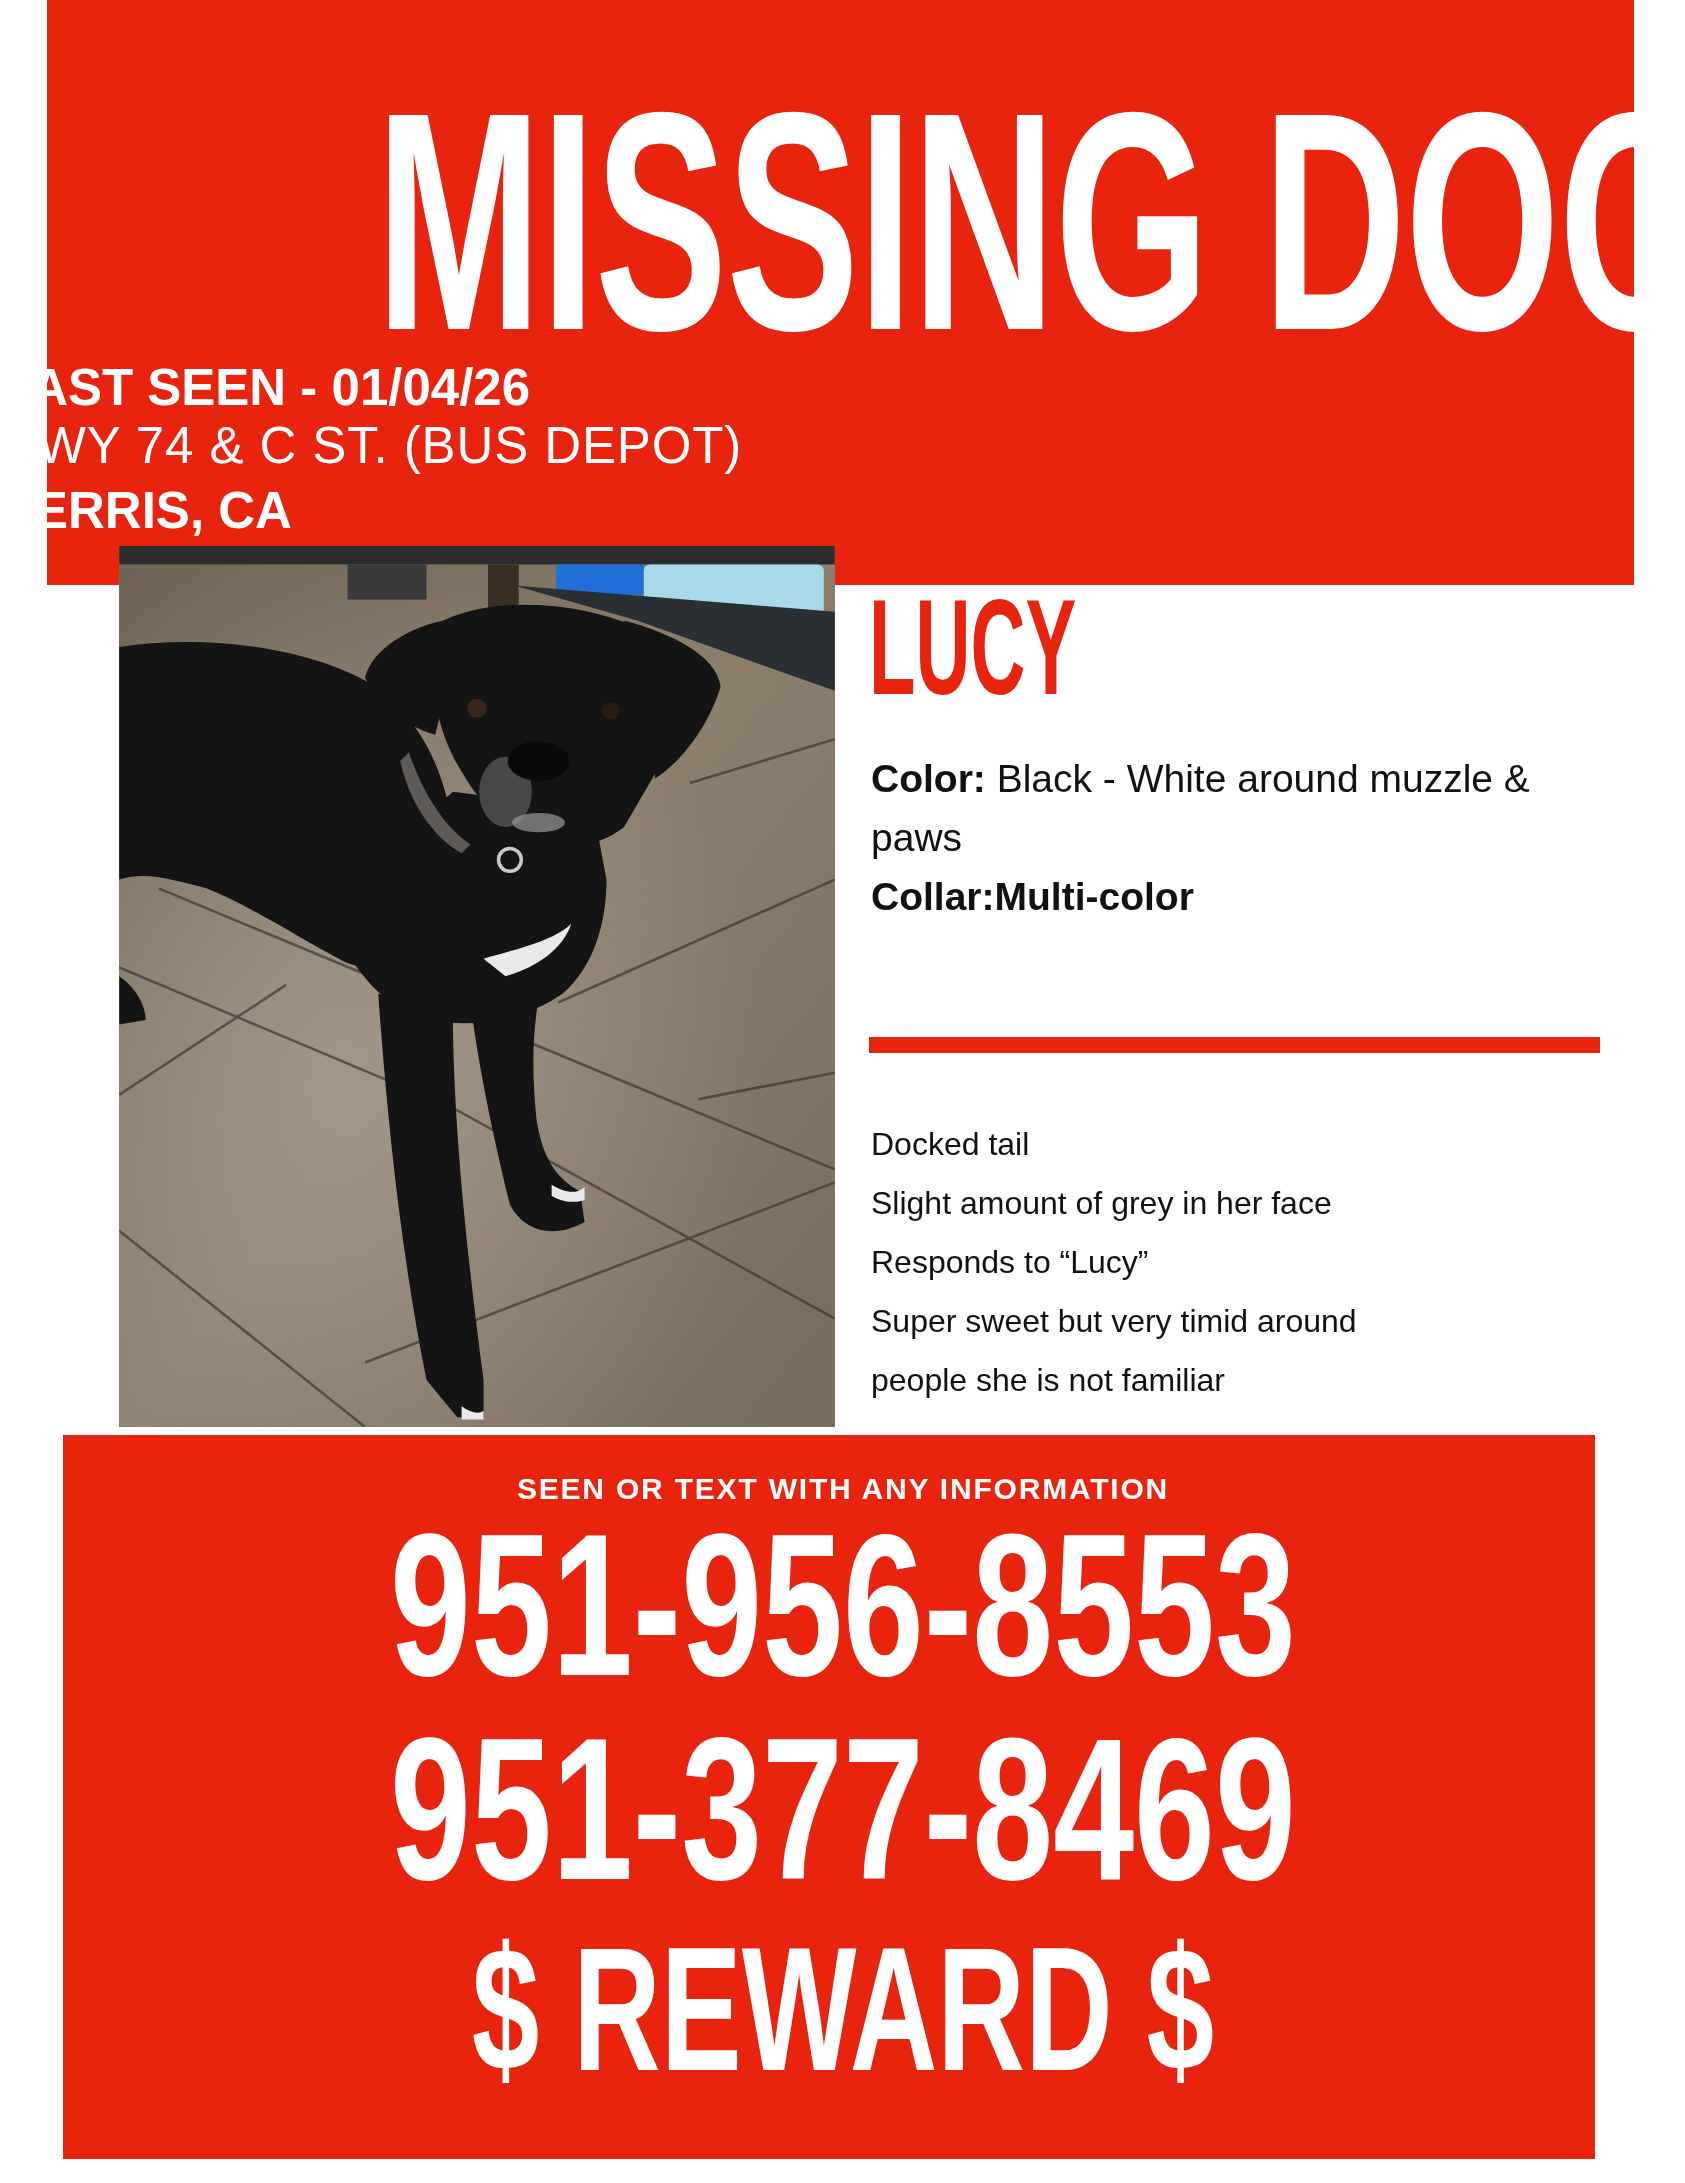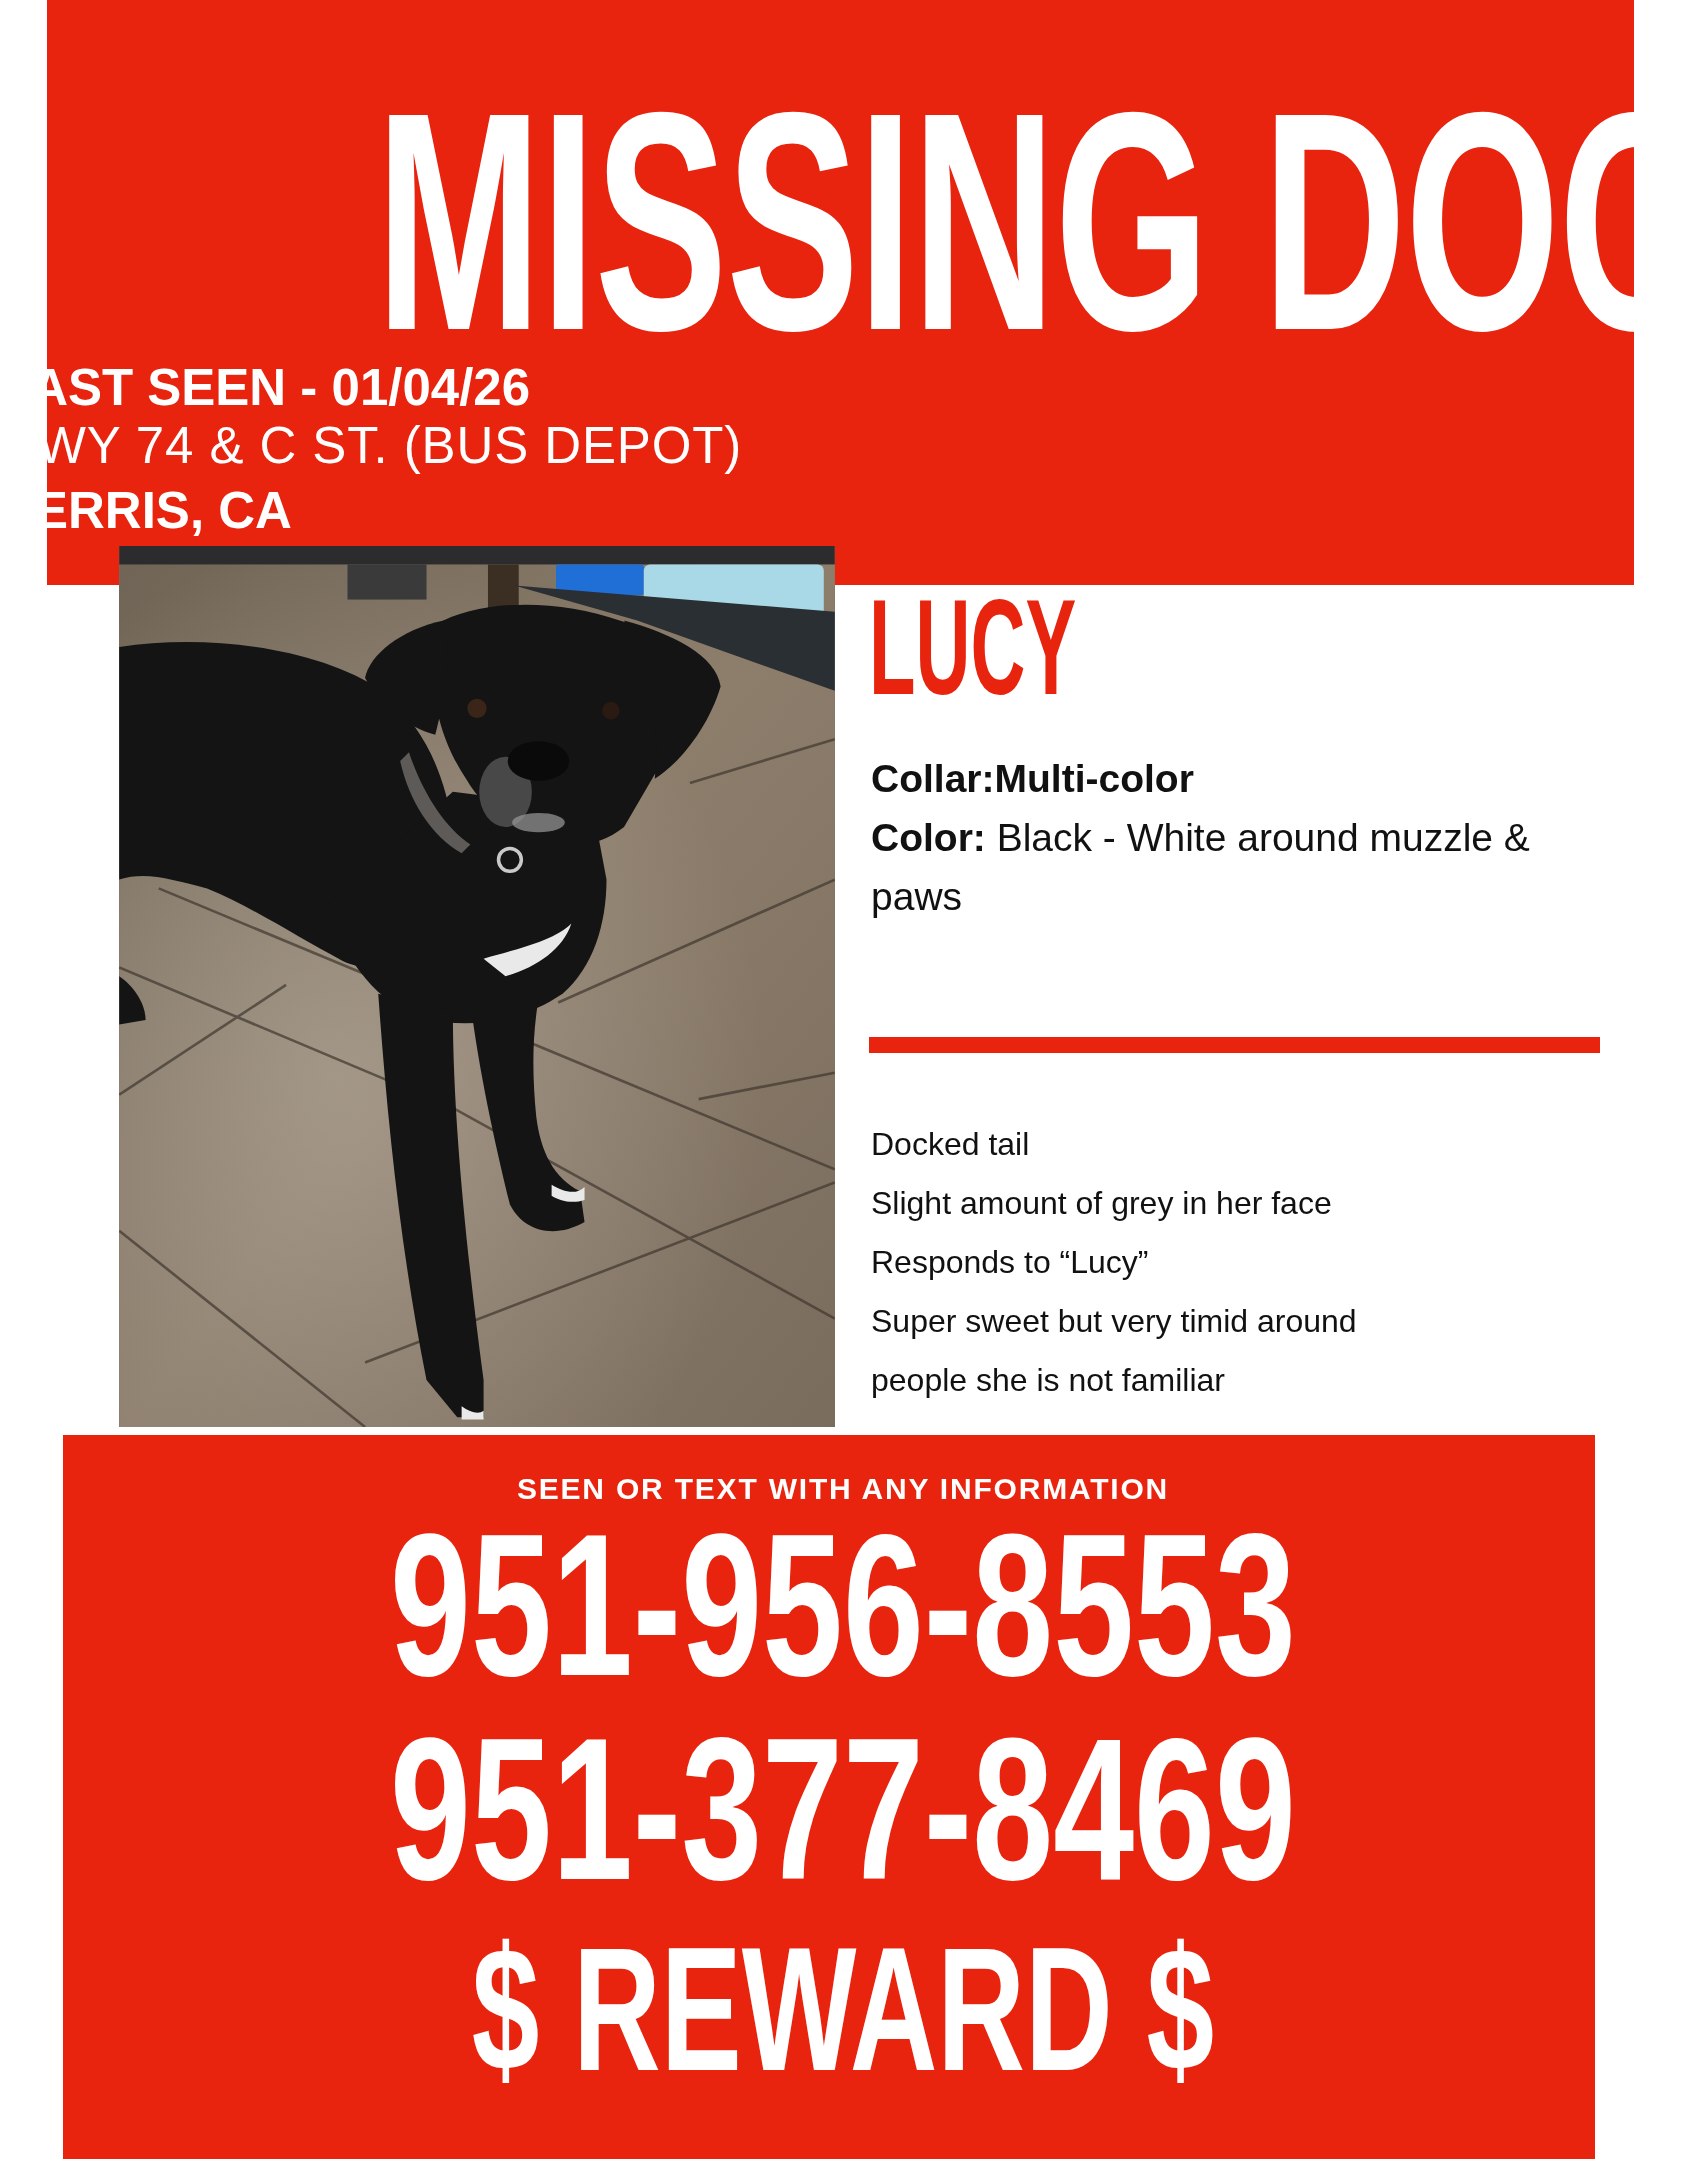--- a/index.html
+++ b/index.html
@@ -158,24 +158,24 @@
 
     <path d="M660 470 C690 560 740 640 800 680 L780 700 C710 660 660 580 640 490 Z" fill="#5d5a57"></path>
     <circle cx="890" cy="715" r="26" fill="none" stroke="#c9c9c9" stroke-width="8"></circle>
   </svg>
 </div>
 
 <div class="abs dog-name">LUCY</div>
 
 <div class="abs facts">
   <p class="row">
-    <span class="lbl">Collar:</span><span class="lbl">Multi-color</span>
+    <span class="lbl">Color:</span><span> Black - White around muzzle &amp; paws</span>
   </p>
   <p class="row">
-    <span class="lbl">Color:</span><span> Black - White around muzzle &amp; paws</span>
+    <span class="lbl">Collar:</span><span class="lbl">Multi-color</span>
   </p>
 </div>
 
 <div class="abs divider"></div>
 
 <div class="abs notes">
   <p class="row">Docked tail</p>
   <p class="row">Slight amount of grey in her face</p>
   <p class="row">Responds to “Lucy”</p>
   <p class="row">Super sweet but very timid around</p>

